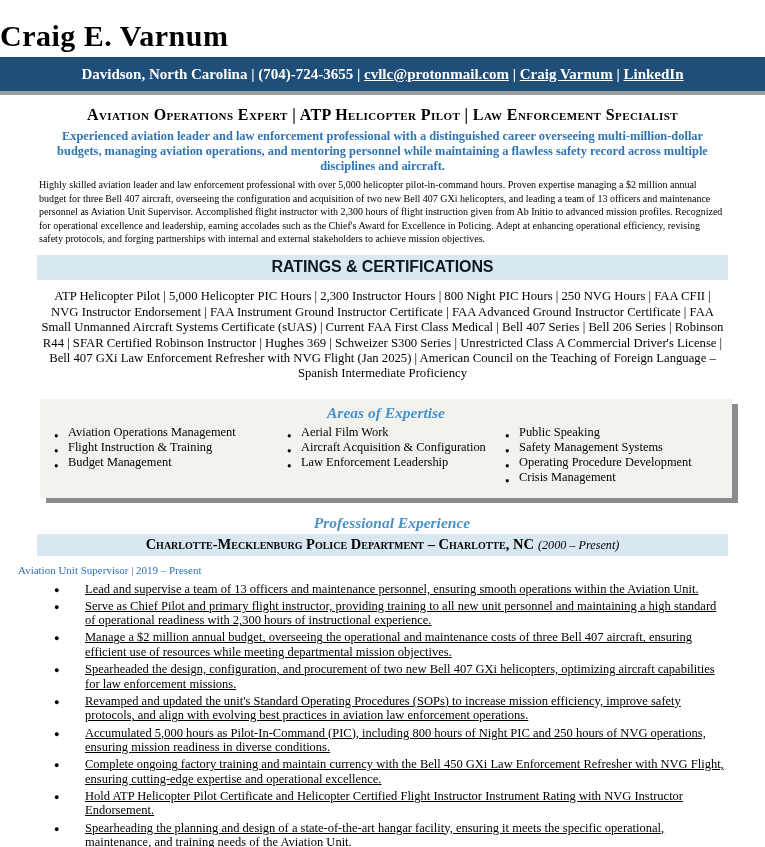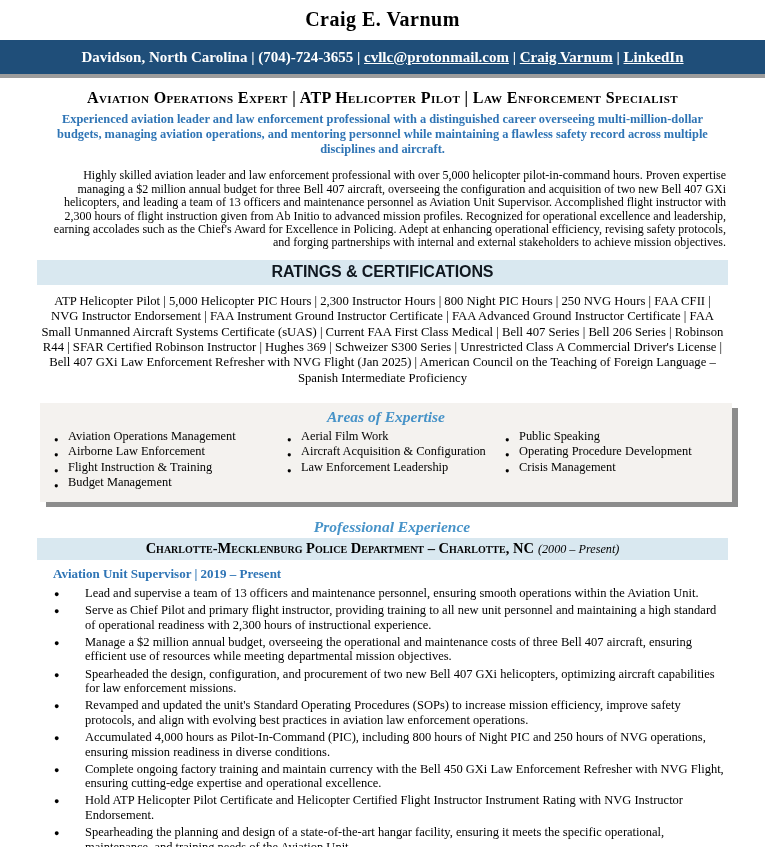--- a/index.html
+++ b/index.html
@@ -11,41 +11,41 @@
     --box-shadow:#8C8C8C;
     --rule-gray:#9C9C9C;
   }
   *{box-sizing:border-box;}
   html,body{margin:0;padding:0;}
   body{
     width:765px;height:847px;overflow:hidden;background:#fff;
     font-family:"Liberation Serif", serif;color:#000;
   }
   .name-title{
-    text-align:center;font-size:20px;font-weight:bold;
-    padding-top:1px;letter-spacing:0.5px;line-height:36px;
+    text-align:left;font-size:30px;font-weight:bold;
+    padding-top:18px;letter-spacing:0.5px;line-height:36px;
   }
   .contact-banner{
     margin-top:3px;background:var(--banner-navy);
     border-bottom:4px solid var(--rule-gray);
     height:38px;display:flex;align-items:center;justify-content:center;
     color:#fff;font-weight:bold;font-size:15px;
   }
   .contact-banner .link{text-decoration:underline;color:#fff;cursor:pointer;}
   .contact-banner .sep{white-space:pre;}
   .headline{
     margin-top:11px;text-align:center;font-weight:bold;
     font-variant:small-caps;font-size:16px;letter-spacing:0.4px;
   }
   .subtitle{
     margin:5px auto 0;width:688px;text-align:center;
     color:var(--accent-blue);font-weight:bold;font-size:12.4px;line-height:14.8px;
   }
   .summary{
-    margin:13px 39px 0;font-size:12px;line-height:13.4px;text-align:right;
+    margin:5px 39px 0;font-size:10px;line-height:13.4px;text-align:left;
   }
   .section-band{
     margin:10px 37px 0;background:var(--band-blue);
     text-align:center;padding:3px 0 4px;
   }
   .ratings-heading{
     font-family:"Liberation Sans", sans-serif;font-weight:bold;
     font-size:16px;letter-spacing:-0.1px;color:#101820;
   }
   .certs{
@@ -75,27 +75,27 @@
     margin-top:16px;text-align:center;color:var(--script-blue);
     font-style:italic;font-weight:bold;font-size:15.5px;line-height:18px;padding-left:19px;
   }
   .employer-band{
     margin:2px 37px 0;background:var(--band-blue);
     text-align:center;padding:2px 0 3px;line-height:16px;
   }
   .employer-name{font-weight:bold;font-variant:small-caps;font-size:14.5px;}
   .employer-dates{font-style:italic;font-size:12.2px;}
   .role-title{
-    margin:6px 0 0 53px;color:var(--accent-blue);
-    font-weight:bold;font-size:13px;line-height:16px;
+    margin:6px 0 0 18px;color:var(--accent-blue);
+    font-weight:normal;font-size:11px;line-height:16px;
   }
   .exp-bullets{list-style:none;margin:4px 38px 0 39px;padding:0;}
   .exp-bullets li{
     position:relative;padding-left:46px;font-size:12.5px;
-    line-height:14.6px;margin-bottom:2.5px;
+    line-height:14.6px;margin-bottom:2.5px;text-decoration:underline;
   }
   .exp-bullets li::before{
     content:"●";position:absolute;left:15px;top:1px;font-size:9px;
   }
 </style>
 </head>
 <body>
 
 <div class="name-title">Craig E. Varnum</div>
 
@@ -121,31 +121,31 @@
   <span class="ratings-heading">RATINGS &amp; CERTIFICATIONS</span>
 </div>
 
 <div class="certs">ATP Helicopter Pilot | 5,000 Helicopter PIC Hours | 2,300 Instructor Hours | 800 Night PIC Hours | 250 NVG Hours | FAA CFII | NVG Instructor Endorsement | FAA Instrument Ground Instructor Certificate | FAA Advanced Ground Instructor Certificate | FAA Small Unmanned Aircraft Systems Certificate (sUAS) | Current FAA First Class Medical | Bell 407 Series | Bell 206 Series | Robinson R44 | SFAR Certified Robinson Instructor | Hughes 369 | Schweizer S300 Series | Unrestricted Class A Commercial Driver's License | Bell 407 GXi Law Enforcement Refresher with NVG Flight (Jan 2025) | American Council on the Teaching of Foreign Language – Spanish Intermediate Proficiency</div>
 
 <div class="expertise-box">
   <div class="expertise-heading">Areas of Expertise</div>
   <div class="expertise-cols">
     <ul class="expertise-col c1">
       <li>Aviation Operations Management</li>
-      <li>Airborne Law Enforcement</li>
       <li>Flight Instruction &amp; Training</li>
       <li>Budget Management</li>
     </ul>
     <ul class="expertise-col c2">
       <li>Aerial Film Work</li>
       <li>Aircraft Acquisition &amp; Configuration</li>
       <li>Law Enforcement Leadership</li>
     </ul>
     <ul class="expertise-col c3">
       <li>Public Speaking</li>
+      <li>Safety Management Systems</li>
       <li>Operating Procedure Development</li>
       <li>Crisis Management</li>
     </ul>
   </div>
 </div>
 
 <div class="exp-heading">Professional Experience</div>
 
 <div class="employer-band">
   <span class="employer-name">Charlotte-Mecklenburg Police Department – Charlotte, NC</span>
@@ -153,17 +153,17 @@
 </div>
 
 <div class="role-title">Aviation Unit Supervisor | 2019 – Present</div>
 
 <ul class="exp-bullets">
   <li>Lead and supervise a team of 13 officers and maintenance personnel, ensuring smooth operations within the Aviation Unit.</li>
   <li>Serve as Chief Pilot and primary flight instructor, providing training to all new unit personnel and maintaining a high standard of operational readiness with 2,300 hours of instructional experience.</li>
   <li>Manage a $2 million annual budget, overseeing the operational and maintenance costs of three Bell 407 aircraft, ensuring efficient use of resources while meeting departmental mission objectives.</li>
   <li>Spearheaded the design, configuration, and procurement of two new Bell 407 GXi helicopters, optimizing aircraft capabilities for law enforcement missions.</li>
   <li>Revamped and updated the unit's Standard Operating Procedures (SOPs) to increase mission efficiency, improve safety protocols, and align with evolving best practices in aviation law enforcement operations.</li>
-  <li>Accumulated 4,000 hours as Pilot-In-Command (PIC), including 800 hours of Night PIC and 250 hours of NVG operations, ensuring mission readiness in diverse conditions.</li>
+  <li>Accumulated 5,000 hours as Pilot-In-Command (PIC), including 800 hours of Night PIC and 250 hours of NVG operations, ensuring mission readiness in diverse conditions.</li>
   <li>Complete ongoing factory training and maintain currency with the Bell 450 GXi Law Enforcement Refresher with NVG Flight, ensuring cutting-edge expertise and operational excellence.</li>
   <li>Hold ATP Helicopter Pilot Certificate and Helicopter Certified Flight Instructor Instrument Rating with NVG Instructor Endorsement.</li>
   <li>Spearheading the planning and design of a state-of-the-art hangar facility, ensuring it meets the specific operational, maintenance, and training needs of the Aviation Unit.</li>
 </ul>
 
 </body></html>

